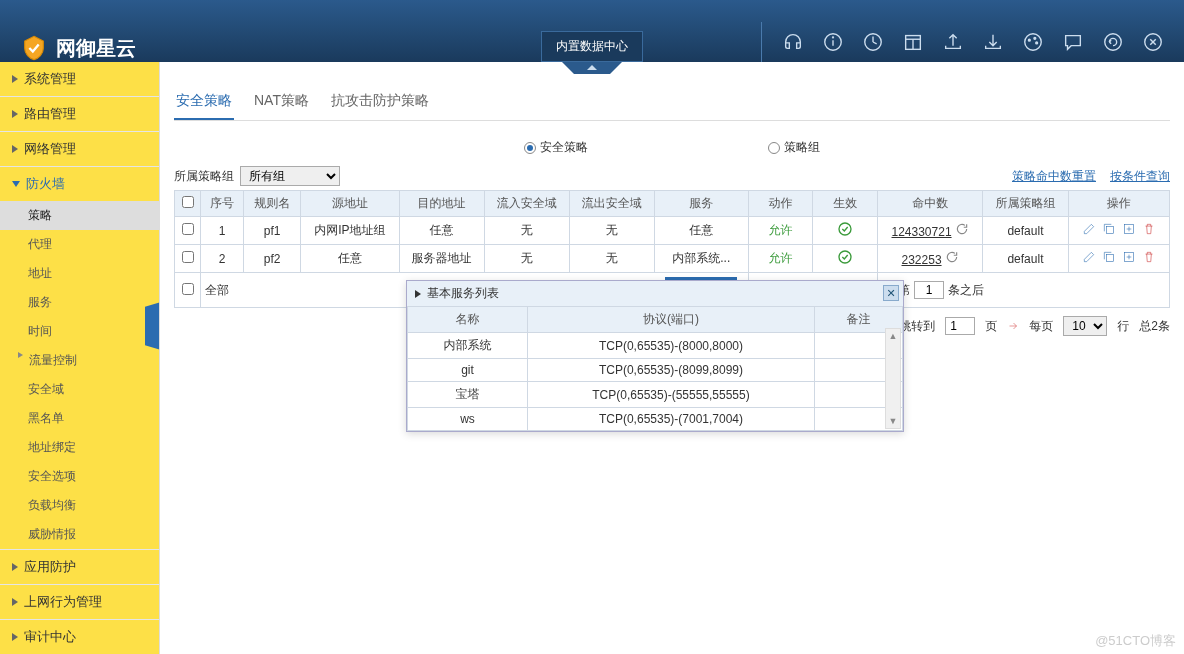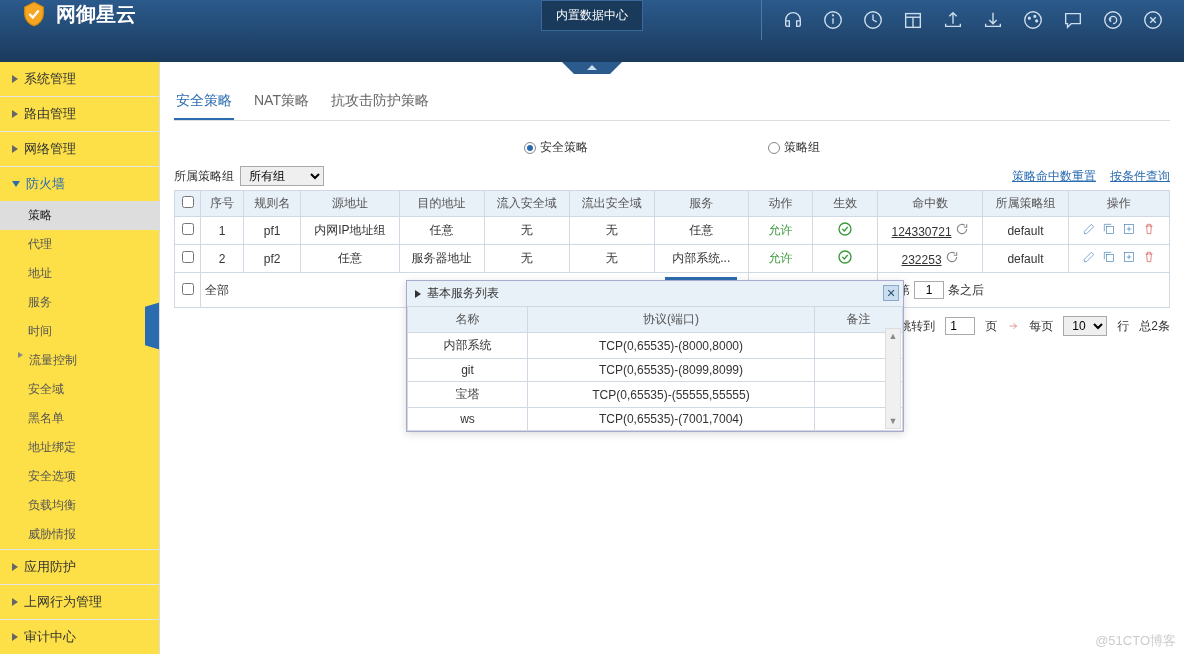--- a/index.html
+++ b/index.html
@@ -1,17 +1,17 @@
 <!DOCTYPE html>
 <html><head>
 <meta charset="utf-8">
 <style>
 * { box-sizing: border-box; margin: 0; padding: 0; }
 body { font-family: "Microsoft YaHei", Arial, sans-serif; font-size: 12px; color: #333; background: #fff; width: 1184px; height: 654px; overflow: hidden; position: relative; }
-.header { height: 62px; background: linear-gradient(to bottom, #2b5a8c, #1a3a5c); color: #fff; display: flex; align-items: flex-start; padding: 0 20px; position: relative; }
+.header { height: 62px; background: linear-gradient(to bottom, #2b5a8c, #1a3a5c); color: #fff; display: flex; align-items: flex-end; padding: 0 20px; position: relative; }
 .logo { display: flex; align-items: center; gap: 8px; font-size: 20px; font-weight: bold; }
 .logo-shield { width: 28px; height: 28px; }
 .header-center { position: absolute; left: 50%; transform: translateX(-50%); }
 .btn-dc { background: #1a3a5c; border: 1px solid #3a6a9c; color: #fff; padding: 6px 14px; cursor: pointer; font-size: 12px; }
 .header-icons { margin-left: auto; display: flex; align-items: center; gap: 18px; padding-left: 20px; border-left: 1px solid #4a7aac; height: 40px; }
 .header-icons svg, .header-icons .hicon { width: 22px; height: 22px; cursor: pointer; stroke: #cde; fill: none; stroke-width: 1.5; }
 .main { display: flex; height: calc(100% - 62px); }
 .sidebar { width: 160px; background: #fde047; border-right: 1px solid #ddd; overflow-y: auto; position: relative; }
 .side-sect { border-bottom: 1px solid #e5e5e5; }
 .side-hdr { padding: 8px 12px; cursor: pointer; font-size: 13px; display: flex; align-items: center; gap: 6px; }
@@ -200,21 +200,21 @@
           <span>安全策略</span>
         </label>
       <label class="radio-item">
           <span class="radio-c"></span>
           <span>策略组</span>
         </label>
     </div>
 
     <div class="filter-row">
       <span>所属策略组</span>
-      <select style="width:84px"><option>所有组</option></select>
+      <select style="width:100px"><option>所有组</option></select>
       <div class="right-links">
         <span>策略命中数重置</span>
         <span>按条件查询</span>
       </div>
     </div>
 
     <table>
       <thead>
           <tr>
         <th style="width:26px"><input type="checkbox" class="chk" style=""></th>

